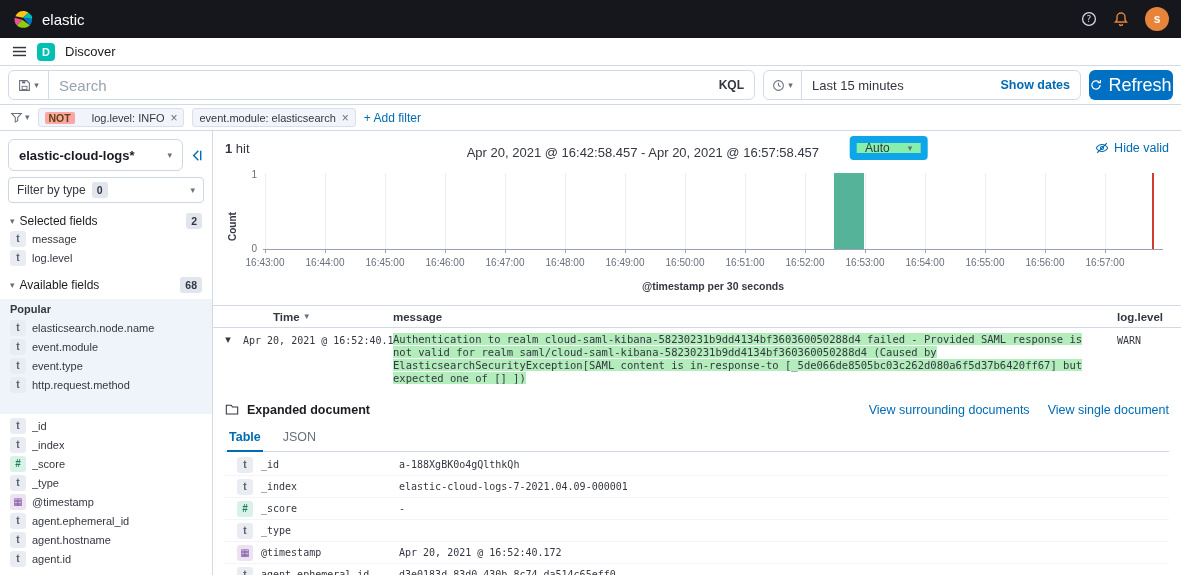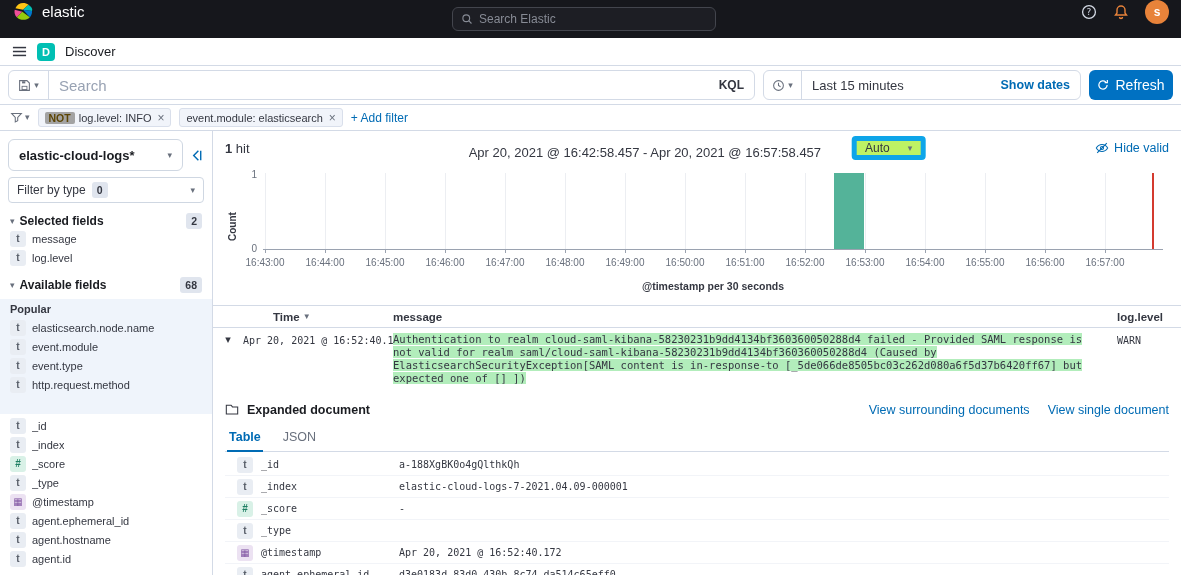--- a/index.html
+++ b/index.html
@@ -2,21 +2,21 @@
 <html><head>
 <meta charset="utf-8">
 <style>
   *{margin:0;padding:0;box-sizing:border-box}
   html,body{background:#fff}
   body{font-family:"Liberation Sans","DejaVu Sans",sans-serif;color:#343741;-webkit-font-smoothing:antialiased}
   .mono{font-family:"DejaVu Sans Mono","Liberation Mono",monospace}
   .app{width:1181px;height:575px;position:relative;overflow:hidden;background:#fff}
 
   
-  .topbar{height:38px;background:#16171c;display:flex;align-items:flex-start;padding:0 12px;position:relative}
+  .topbar{height:38px;background:#16171c;display:flex;align-items:center;padding:0 12px;position:relative}
   .brand{display:flex;align-items:center;gap:8px;color:#fff;font-size:15px;font-weight:500}
   .top-search{position:absolute;left:452px;width:264px;height:24px;top:7px;background:#1d1e24;border:1px solid #43454d;border-radius:6px;display:flex;align-items:center;gap:6px;padding:0 8px;color:#878b95;font-size:12px;cursor:text}
   .top-right{margin-left:auto;display:flex;align-items:center;gap:16px}
   .avatar{width:24px;height:24px;border-radius:50%;background:#e8833a;color:#fff;font-size:12px;font-weight:700;display:flex;align-items:center;justify-content:center;cursor:pointer}
   .icon-btn{display:flex;align-items:center;justify-content:center;cursor:pointer}
 
   
   .navbar{height:28px;display:flex;align-items:center;gap:10px;padding:0 12px;border-bottom:1px solid #d3dae6;background:#fff}
   .app-badge{width:18px;height:18px;border-radius:4px;background:#00bfb3;color:#fff;font-size:11px;font-weight:700;display:flex;align-items:center;justify-content:center;cursor:pointer}
   .breadcrumb{font-size:13px;color:#1a1c21}
@@ -28,63 +28,63 @@
   .qgroup{height:30px;border:1px solid #d3dae6;border-radius:6px;display:flex;align-items:center;background:#fff}
   .qa{flex:1}
   .saved-btn{width:40px;height:100%;border-right:1px solid #d3dae6;display:flex;align-items:center;justify-content:center;gap:3px;color:#69707d;cursor:pointer}
   .q-input{flex:1;border:0;outline:0;font-size:15px;padding:0 10px;color:#343741;font-family:inherit;background:transparent}
   .q-input::placeholder{color:#98a2b3}
   .kql{font-size:12px;font-weight:700;color:#343741;padding:0 10px;cursor:pointer}
   .qb{width:318px;flex-shrink:0}
   .clock-btn{width:38px;height:100%;border-right:1px solid #d3dae6;display:flex;align-items:center;justify-content:center;gap:3px;color:#69707d;cursor:pointer}
   .time-range{font-size:13px;padding:0 10px;color:#343741;cursor:pointer}
   .show-dates{margin-left:auto;padding:0 10px;color:#006bb4;font-size:12.5px;font-weight:600;cursor:pointer;white-space:nowrap}
-  .refresh-btn{height:30px;min-width:84px;background:#0071c2;border:none;border-radius:6px;color:#fff;font-size:14px;font-weight:500;display:flex;align-items:center;justify-content:center;gap:6px;cursor:pointer;font-family:inherit;flex-shrink:0}
+  .refresh-btn{height:30px;min-width:84px;background:#0071c2;border:none;border-radius:6px;color:#fff;font-size:18px;font-weight:500;display:flex;align-items:center;justify-content:center;gap:6px;cursor:pointer;font-family:inherit;flex-shrink:0}
   .caret{color:#69707d;font-size:9px;line-height:1}
 
   
   .filterbar{height:26px;border-bottom:1px solid #d3dae6;display:flex;align-items:center;gap:8px;padding:0 10px;background:#fff}
   .filter-settings{display:flex;align-items:center;gap:2px;color:#69707d;cursor:pointer}
   .pill{height:19px;background:#f1f4fa;border:1px solid #d9dfeb;border-radius:3px;display:inline-flex;align-items:center;padding:0 6px;font-size:11px;color:#343741;cursor:pointer;white-space:nowrap}
-  .pill-not{background:#a3a3a3;color:#5c4505;font-weight:700;border-radius:2px;padding:0 4px;margin-right:4px;font-size:10.5px}
+  .pill-not{background:#fca5a5;color:#5c4505;font-weight:700;border-radius:2px;padding:0 4px;margin-right:17px;font-size:10.5px}
   .pill-x{margin-left:6px;color:#69707d;font-size:12px;cursor:pointer}
   .add-filter{color:#006bb4;font-size:12px;cursor:pointer;white-space:nowrap}
 
   
   .body{display:flex;height:444px}
 
   
   .sidebar{width:213px;border-right:1px solid #d3dae6;padding:8px;background:#fff;overflow:hidden;flex-shrink:0}
   .idx-row{display:flex;align-items:center;gap:6px}
   .idx-box{flex:1;height:32px;border:1px solid #cfd7e2;border-radius:6px;background:#fff;display:flex;align-items:center;justify-content:space-between;padding:0 10px;font-size:13px;font-weight:700;color:#1a1c21;cursor:pointer}
   .sb-search{margin-top:6px;height:28px;border:1px solid #cfd7e2;border-radius:6px;background:#fbfcfd;display:flex;align-items:center;gap:6px;padding:0 8px;color:#98a2b3}
   .sb-search input{border:0;outline:0;background:transparent;flex:1;font-size:12px;color:#343741;font-family:inherit;min-width:0}
   .sb-search input::placeholder{color:#98a2b3}
   .filter-type{margin-top:6px;height:26px;border:1px solid #cfd7e2;border-radius:4px;display:flex;align-items:center;gap:6px;padding:0 8px;font-size:12px;cursor:pointer;background:#fff}
   .count-badge{background:#e0e5ee;border-radius:3px;padding:0 5px;font-size:10.5px;height:16px;display:inline-flex;align-items:center;color:#343741;font-weight:600}
   .sec-head{margin-top:10px;display:flex;align-items:center;gap:5px;cursor:pointer;padding:0 2px}
-  .sec-title{font-size:12px;font-weight:700;color:#1a1c21}
+  .sec-title{font-size:12px;font-weight:400;color:#1a1c21}
   .sec-badge{margin-left:auto}
   .field-item{display:flex;align-items:center;gap:6px;padding:1.5px 2px;cursor:pointer;border-radius:3px}
   .token{width:16px;height:16px;border-radius:3px;font-size:10px;font-weight:700;display:inline-flex;align-items:center;justify-content:center;flex-shrink:0}
   .tok-str{background:#e9edf3;color:#5a606b}
   .tok-num{background:#d9f1e7;color:#1e7f63}
   .tok-date{background:#ece2f2;color:#7a4b9d}
   .fname{font-size:11px;color:#343741;white-space:nowrap;overflow:hidden;text-overflow:ellipsis}
   .popular-block{margin:6px -8px 2px;background:#eff4fb;padding:2px 8px 20px}
   .popular-title{font-size:11px;font-weight:700;color:#343741;padding:2px 2px 3px}
 
   
   .main{flex:1;position:relative;overflow:hidden;background:#fff}
   .hits-row{height:34px;position:relative;display:flex;align-items:center;padding:0 12px}
   .hits{font-size:13px;white-space:nowrap}
   .hits b{font-weight:700}
   .center-controls{position:absolute;left:50%;transform:translateX(-50%);display:flex;align-items:flex-end;gap:31px;white-space:nowrap}
   .range-text{font-size:13px;font-weight:500;color:#343741}
-  .interval-select{height:24px;border:5px solid #0ea5e9;border-radius:4px;display:flex;align-items:center;gap:18px;padding:0 8px;font-size:12px;cursor:pointer;background:#bef264}
+  .interval-select{height:24px;border:7px solid #0ea5e9;border-radius:4px;display:flex;align-items:center;gap:18px;padding:0 8px;font-size:12px;cursor:pointer;background:#86efac}
   .hide-chart{margin-left:auto;display:flex;align-items:center;gap:5px;color:#006bb4;font-size:12.5px;cursor:pointer;white-space:nowrap}
 
   
   .chart{position:relative;height:131px;margin:0 12px}
   .plot{position:absolute;left:38px;right:6px;top:8px;bottom:46px;border-bottom:1px solid #9aa2b0}
   .gridline{position:absolute;top:0;bottom:0;width:1px;background:#eceef2}
   .gridtick{position:absolute;bottom:-4px;height:4px;width:1px;background:#9aa2b0}
   .chart-bar{position:absolute;bottom:0;background:#54b399;cursor:pointer}
   .time-marker{position:absolute;top:0;bottom:0;width:2px;background:#d43a2f}
   .ylabel{position:absolute;left:2px;top:58%;transform:rotate(-90deg);transform-origin:left top;font-size:10px;font-weight:700;color:#343741}
@@ -131,27 +131,20 @@
   <header class="topbar">
     <div class="brand">
       <svg width="22" height="22" viewBox="0 0 32 32">
         <path d="M5 12 C8 4 18 2 24 7 L16 14 Z" fill="#fec514"></path>
         <path d="M24 7 C29 11 30 13 29 16 L16 14 Z" fill="#00bfb3"></path>
         <path d="M4 14 C3 18 4 22 7 25 L15 17 Z" fill="#f04e98"></path>
         <path d="M7 25 C12 30 21 30 26 25 L15 17 Z" fill="#93c90e"></path>
         <path d="M26 25 C28.5 22 29.5 19 29 16 L16 14 Z" fill="#0077cc"></path>
       </svg>
       <span>elastic</span>
-    </div>
-    <div class="top-search">
-      <svg width="12" height="12" viewBox="0 0 16 16">
-        <circle cx="7" cy="7" r="4.5" fill="none" stroke="#878b95" stroke-width="1.5"></circle>
-        <line x1="10.5" y1="10.5" x2="14" y2="14" stroke="#878b95" stroke-width="1.5"></line>
-      </svg>
-      <span>Search Elastic</span>
     </div>
     <div class="top-right">
       <span class="icon-btn">
         <svg width="16" height="16" viewBox="0 0 16 16">
           <circle cx="8" cy="8" r="6.4" fill="none" stroke="#d4dae5" stroke-width="1.3"></circle>
           <text x="8" y="11.2" font-size="9" fill="#d4dae5" text-anchor="middle" font-family="DejaVu Sans">?</text>
         </svg>
       </span>
       <span class="icon-btn">
         <svg width="16" height="16" viewBox="0 0 16 16">

